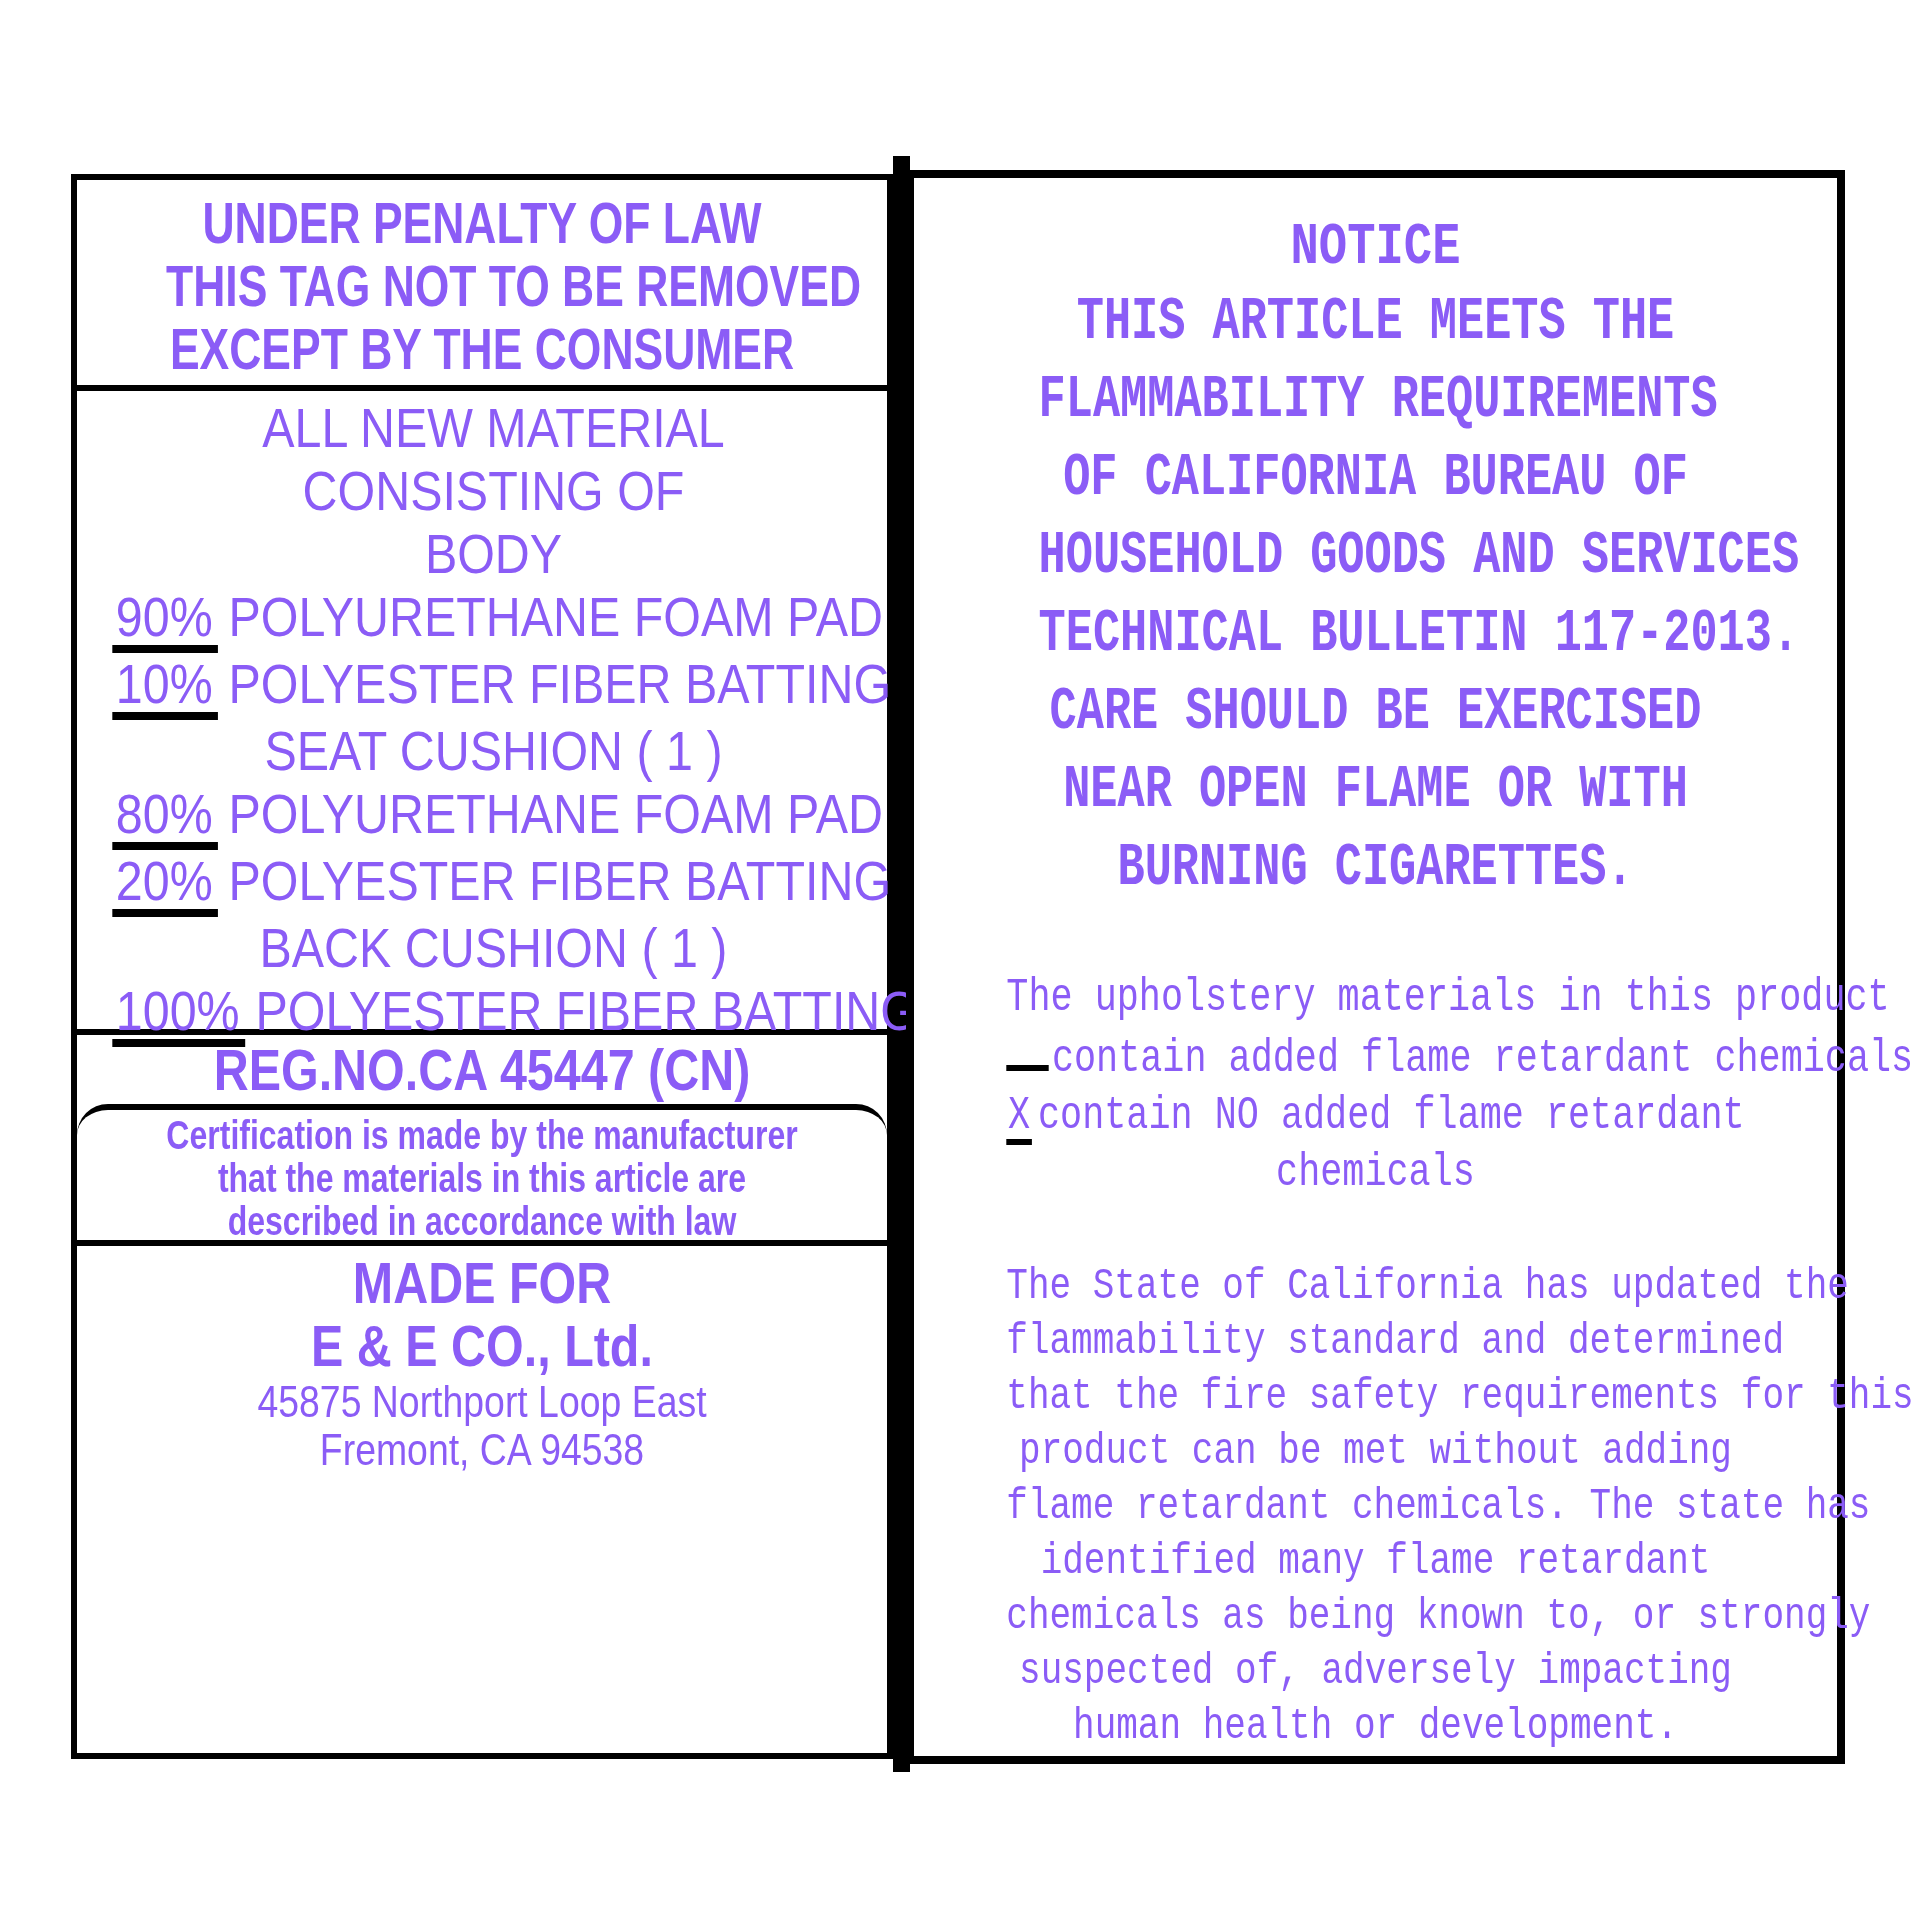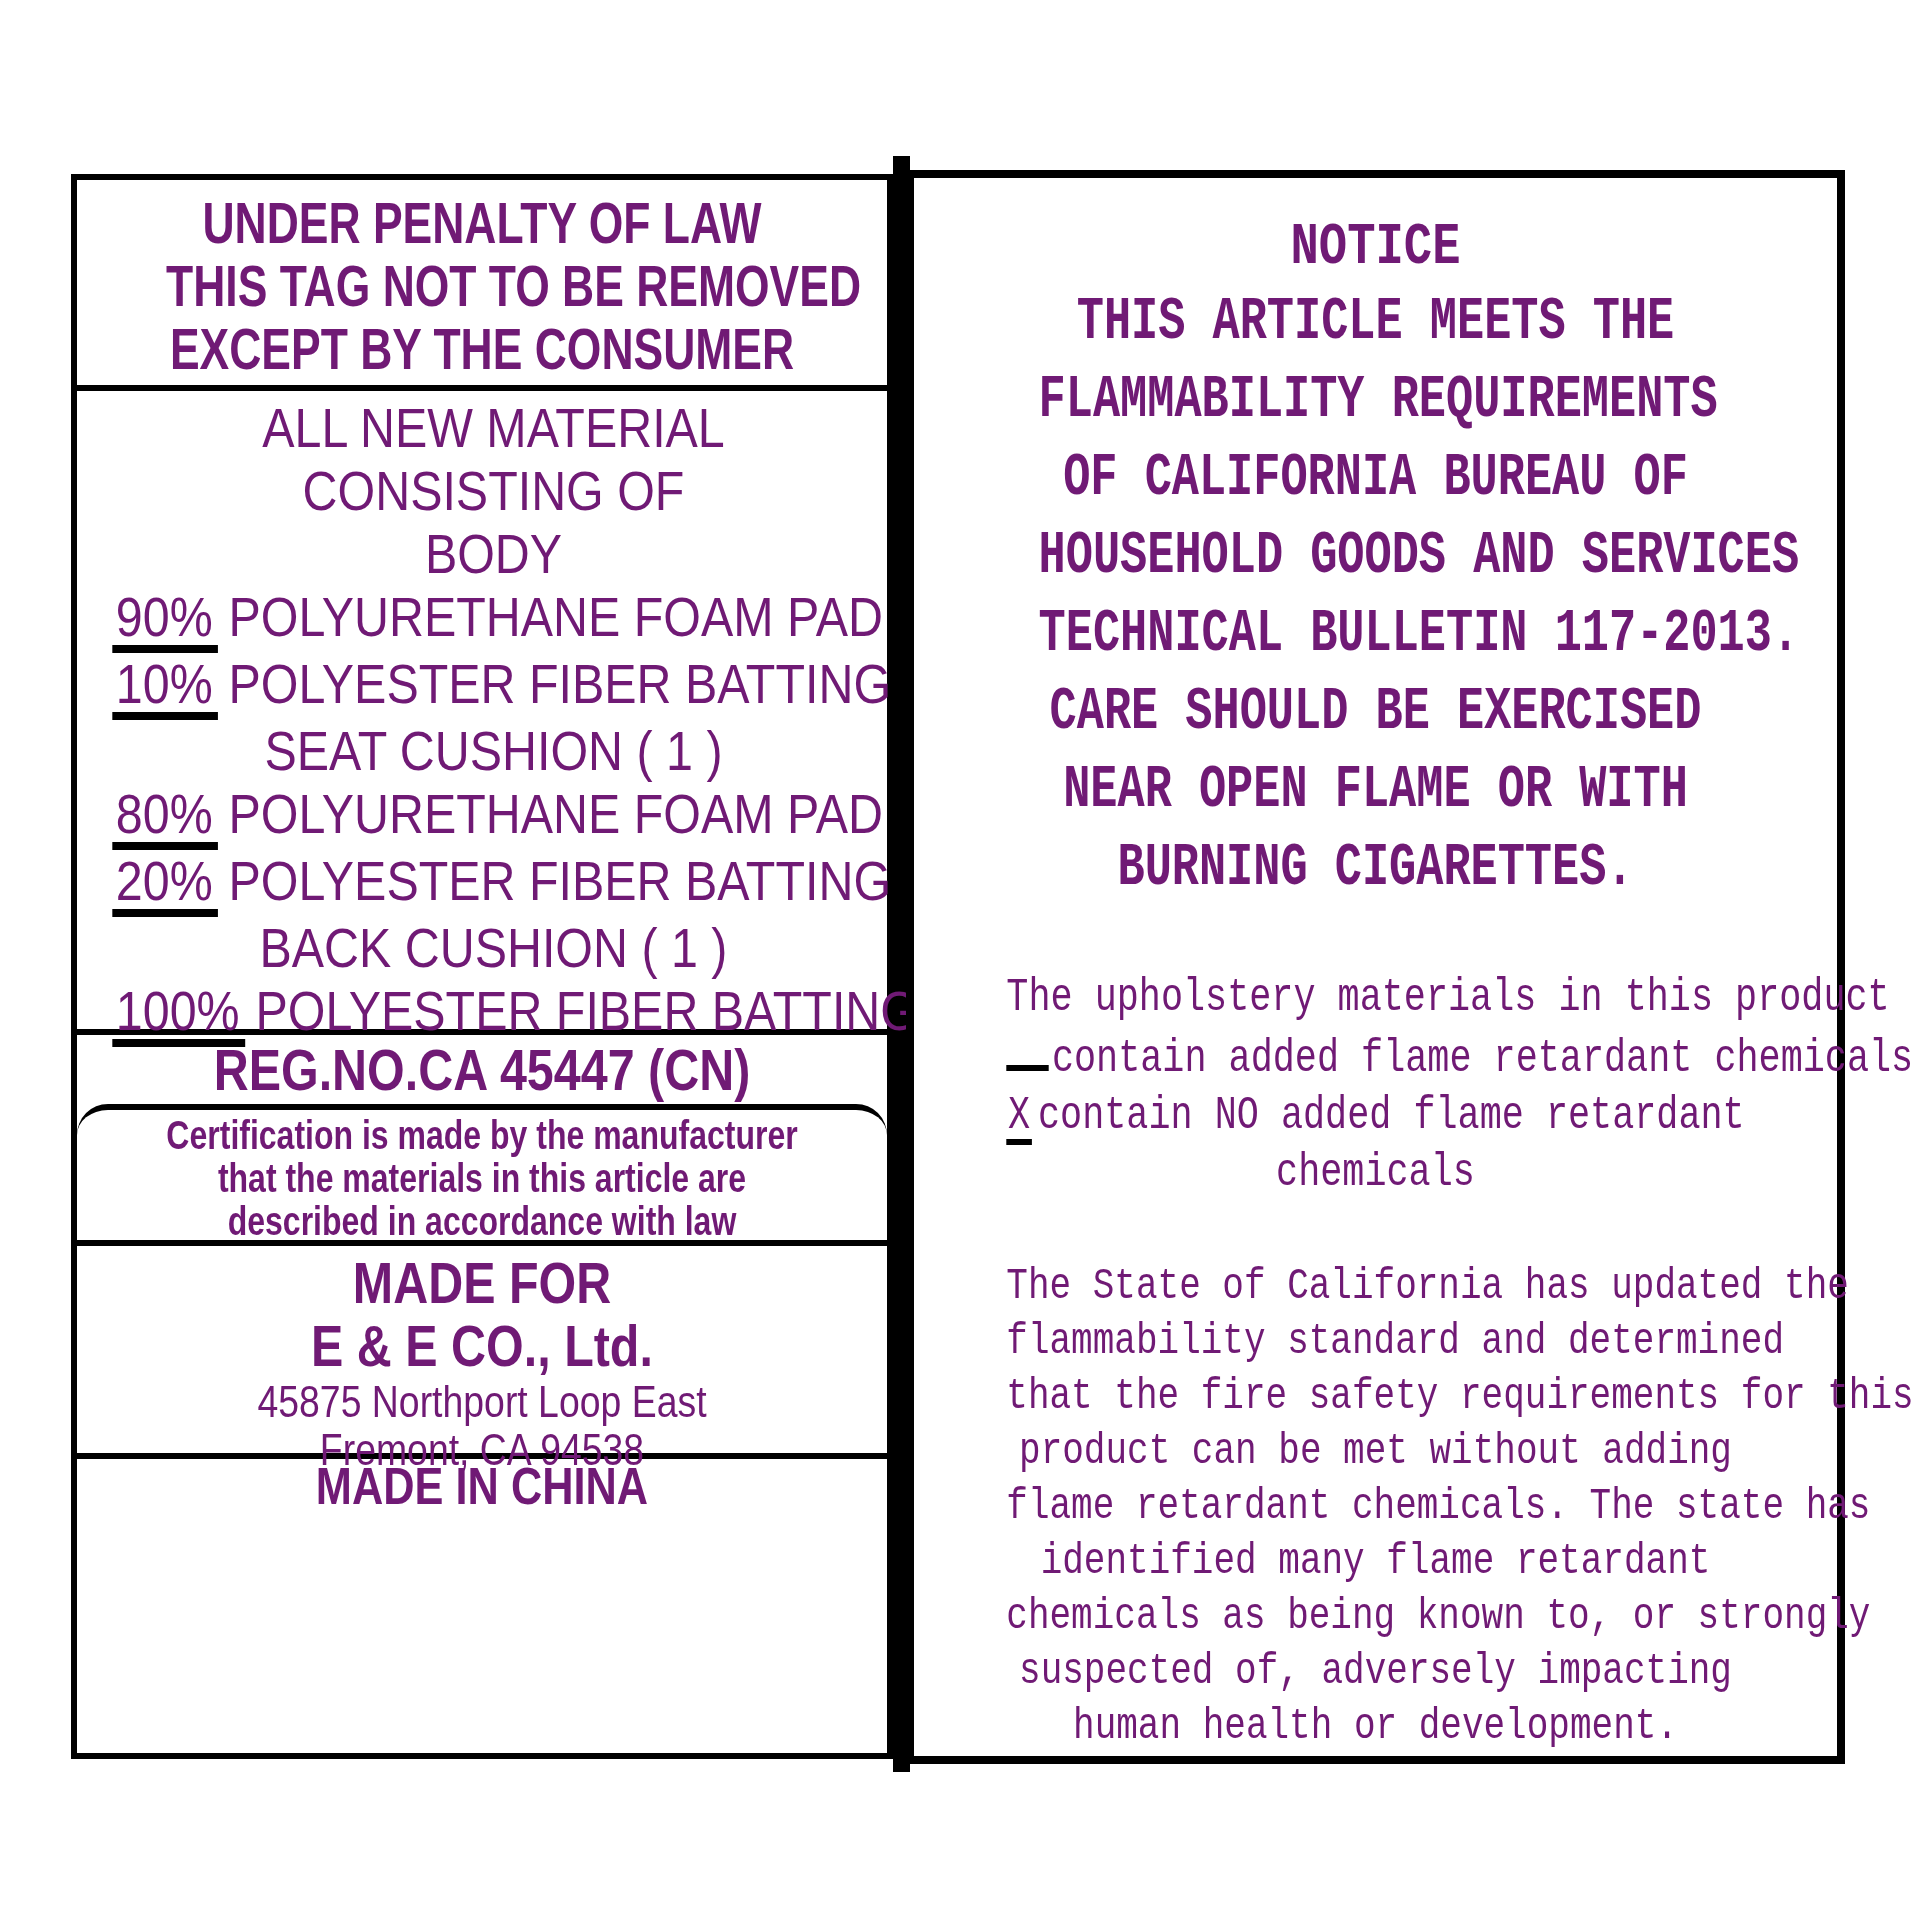--- a/index.html
+++ b/index.html
@@ -1,21 +1,21 @@
 <!DOCTYPE html>
 <html><head>
 <meta charset="utf-8">
 <style>
   html,body{margin:0;padding:0;background:#ffffff;}
   .canvas{
     position:relative;
     width:1927px;height:1836px;
     background:#ffffff;
     font-family:"Liberation Sans", sans-serif;
-    color:#701a75;
+    color:#8b5cf6;
     overflow:hidden;
   }
   
   .left-box{
     position:absolute;left:71px;top:174px;width:822px;height:1585px;
     border:6px solid #000;box-sizing:border-box;
     display:flex;flex-direction:column;background:#fff;
   }
   .right-box{
     position:absolute;left:906px;top:170px;width:939px;height:1594px;
@@ -131,23 +131,20 @@
       <div class="line cond80">described in accordance with law</div>
     </div>
 
     <div class="sec sec-madefor">
       <div class="line big cond85">MADE FOR</div>
       <div class="line big cond85">E &amp; E CO., Ltd.</div>
       <div class="line small cond85">45875 Northport Loop East</div>
       <div class="line small cond85">Fremont, CA 94538</div>
     </div>
 
-    <div class="sec sec-china">
-      <div class="line cond85">MADE IN CHINA</div>
-    </div>
 
 
   </div>
 
   <div class="right-box">
 
     <div class="notice-title">NOTICE</div>
 
     <div>
       <div class="notice-line">THIS ARTICLE MEETS THE</div>

